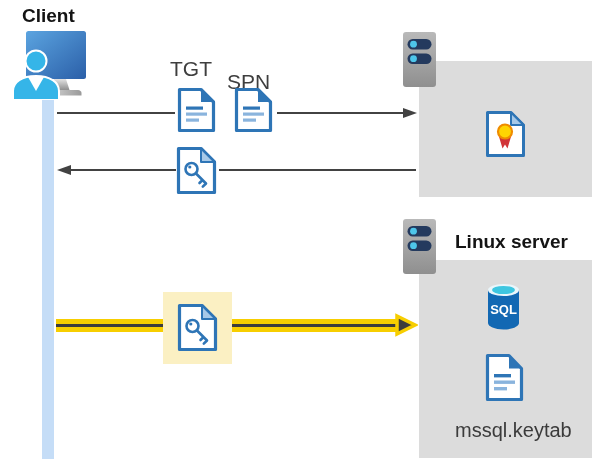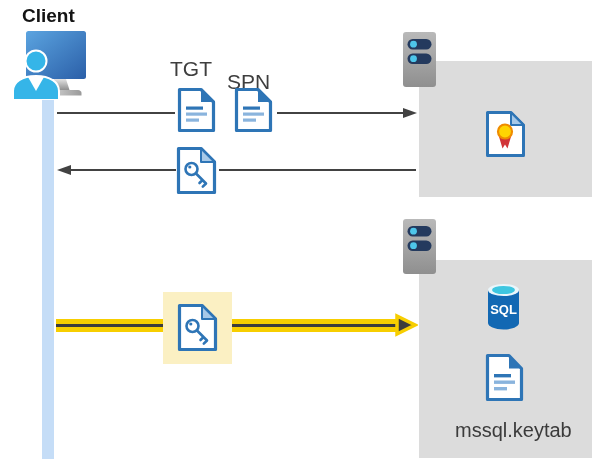--- a/index.html
+++ b/index.html
@@ -128,20 +128,21 @@
     <circle cx="11.5" cy="27.7" r="3.4" fill="#4ec6ea"></circle>
   </svg>
 
   <svg class="abs" style="left:485px; top:110px;" width="41" height="48" viewBox="0 0 41 48">
     <path d="M2.5 2.5 H26 L38.5 15 V45.5 H2.5 Z" fill="#ffffff" stroke="#2e75b6" stroke-width="3" stroke-linejoin="round"></path>
     <path d="M26 2.5 L38.5 15 H26 Z" fill="#a7c9e8" stroke="#2e75b6" stroke-width="2" stroke-linejoin="round"></path>
     <path d="M13.5 25 L17.5 38.5 L20 34.5 L22.5 38.5 L26.5 25 Z" fill="#d13438"></path>
     <circle cx="20" cy="21.5" r="7" fill="#ffd402" stroke="#ef8c00" stroke-width="2.2"></circle>
   </svg>
 
+  <div class="abs label-bold" style="left:455px; top:231px; width:140px;">Linux server</div>
 
   <svg class="abs" style="left:402px; top:218px;" width="37" height="57" viewBox="0 0 37 57">
     <defs>
       <linearGradient id="sg2" x1="0" y1="0" x2="0" y2="1">
         <stop offset="0" stop-color="#b9b9b9"></stop>
           <stop offset="1" stop-color="#8f8f8f"></stop>
       </linearGradient>
     </defs>
     <rect x="1" y="1" width="33" height="55" rx="3" fill="url(#sg2)"></rect>
     <rect x="5.5" y="8" width="24" height="10.5" rx="5.25" fill="#243a5e"></rect>

